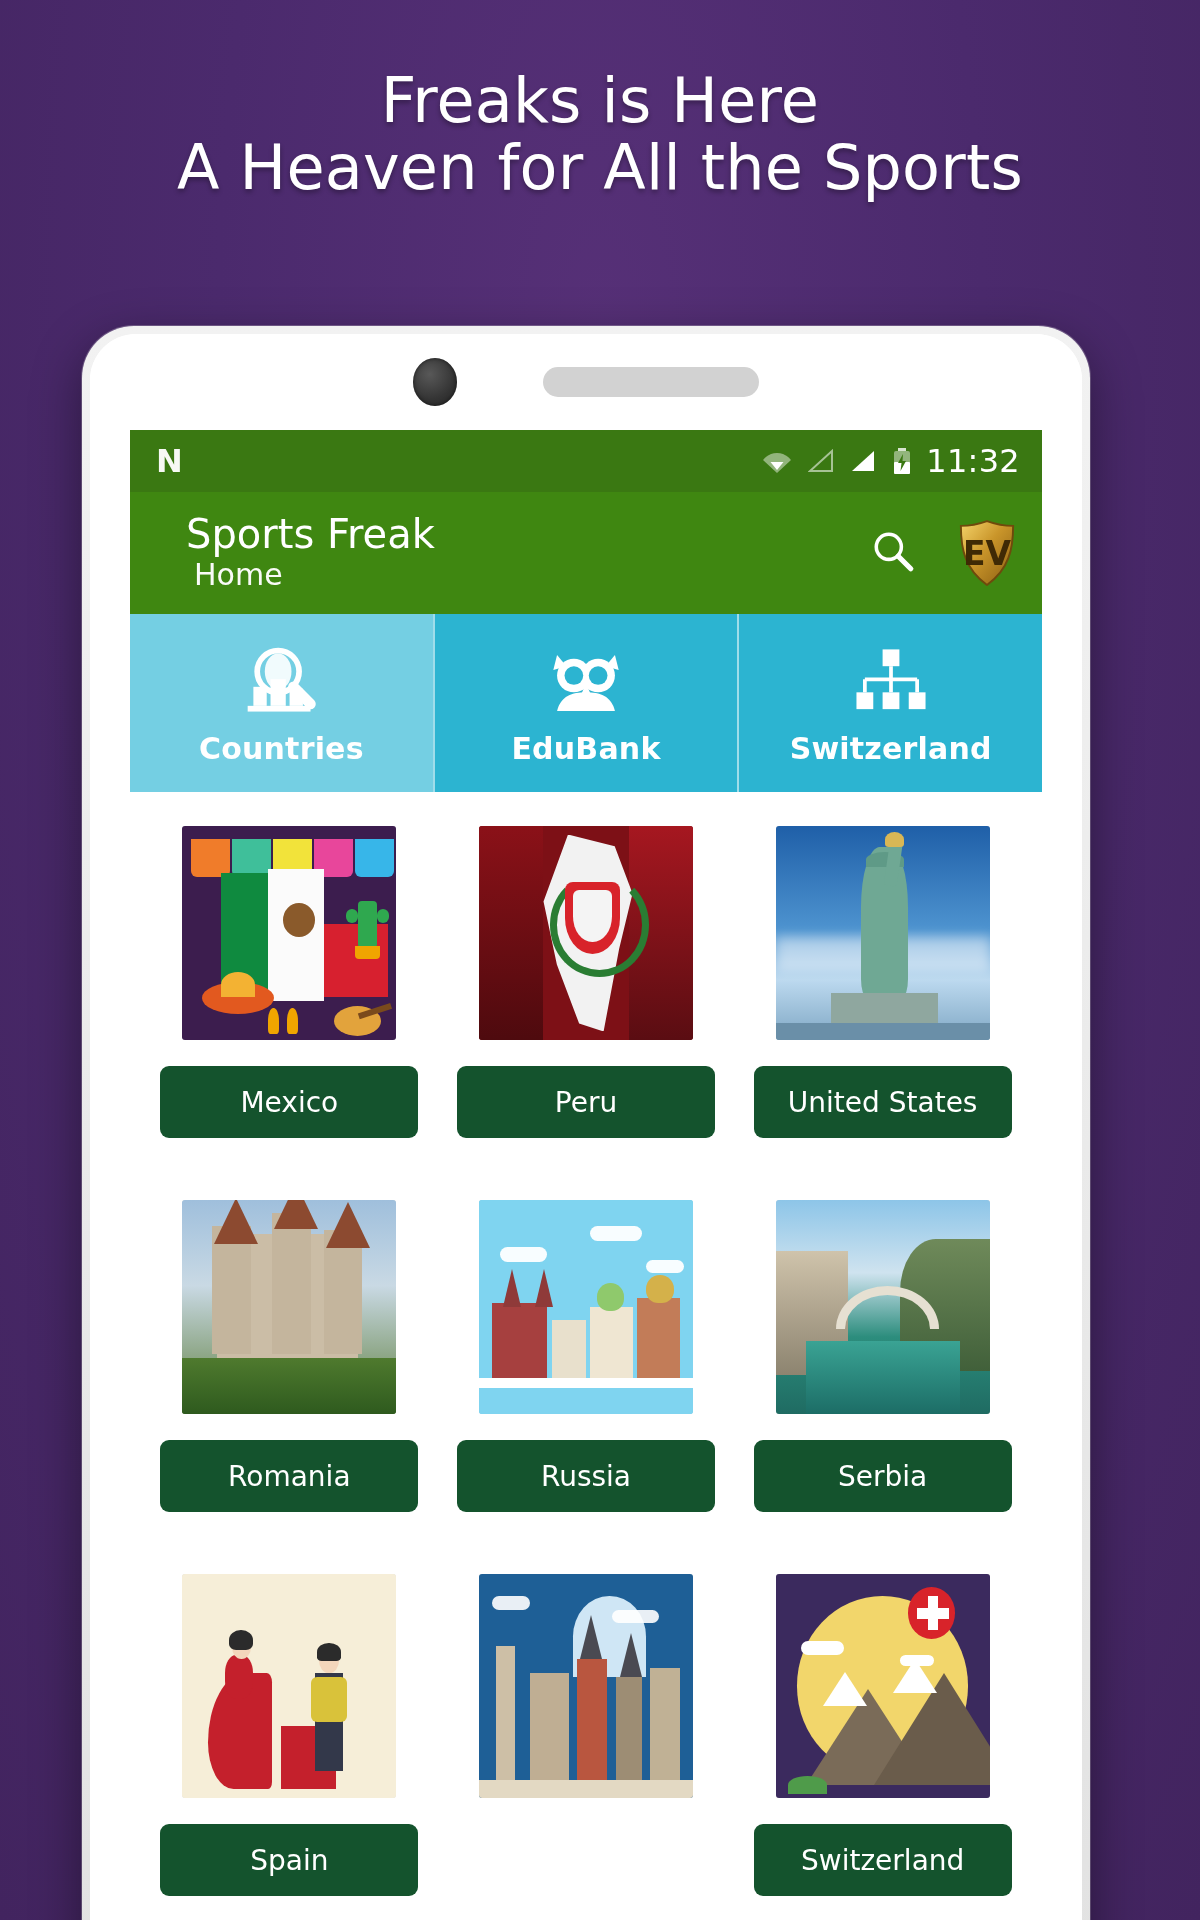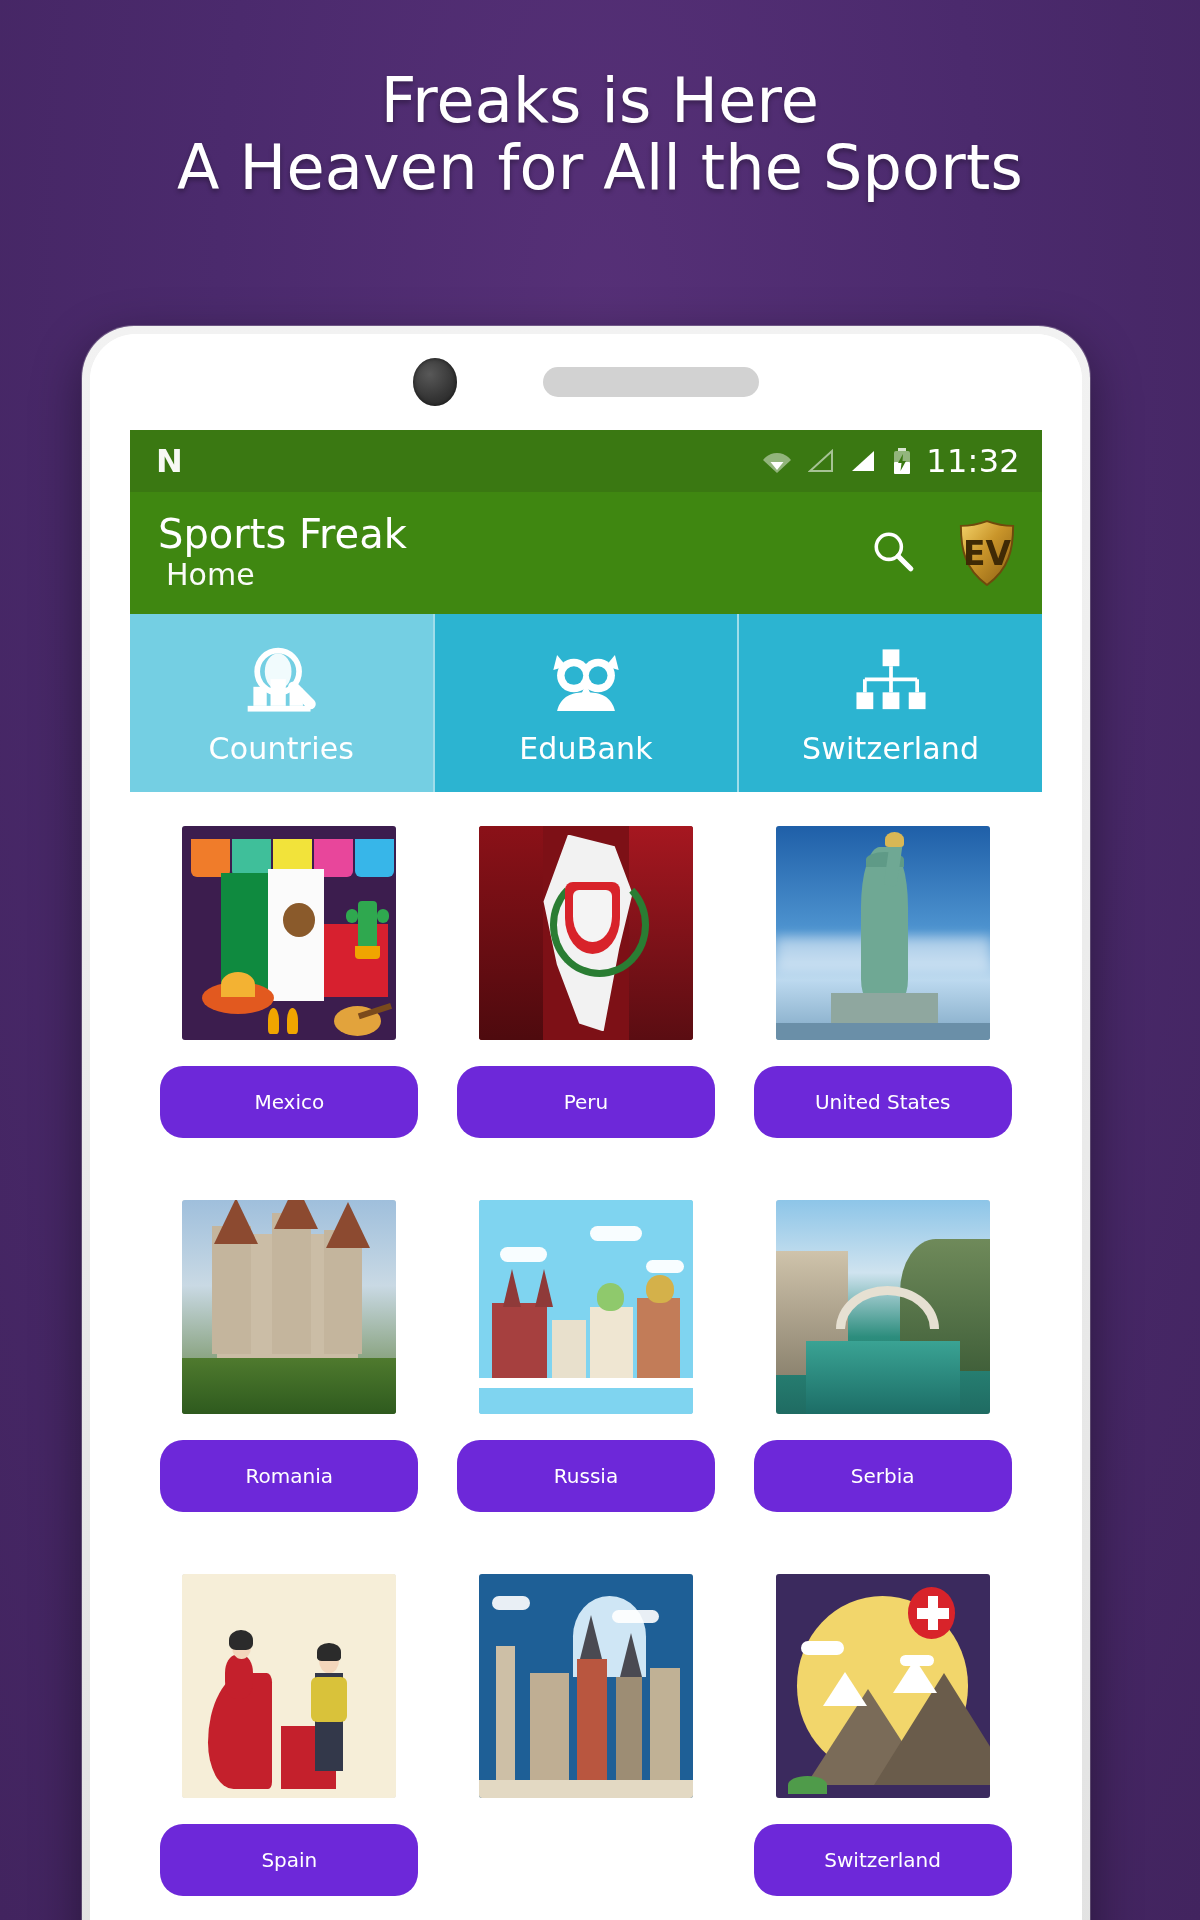--- a/index.html
+++ b/index.html
@@ -81,21 +81,21 @@
   .icon-batt{width:20px;height:28px;position:relative;}
   .sb-time{
     font-size:32px;color:#ffffff;margin-left:14px;letter-spacing:.3px;
     font-family:"DejaVu Sans", sans-serif;
   }
 
   
   .appbar{
     height:122px;background:#3f8711;
     display:flex;align-items:center;
-    padding:0 24px 0 28px;box-sizing:border-box;
+    padding:0 24px 0 56px;box-sizing:border-box;
     position:relative;
   }
   .appbar-titles{display:flex;flex-direction:column;justify-content:center;}
   .app-title{
     color:#ffffff;font-size:40px;line-height:1.05;font-weight:400;
     font-family:"DejaVu Sans", sans-serif;
   }
   .app-sub{
     color:#ffffff;font-size:30px;line-height:1.3;margin-left:8px;opacity:.97;
     font-family:"DejaVu Sans", sans-serif;
@@ -115,40 +115,41 @@
   .tab{
     flex:1;display:flex;flex-direction:column;
     align-items:center;justify-content:center;
     gap:6px;cursor:pointer;position:relative;
   }
   .tab + .tab{border-left:2px solid rgba(255,255,255,.55);}
   .tab-icon{height:84px;display:flex;align-items:center;justify-content:center;}
   .tab-label{
     color:#ffffff;font-size:30px;letter-spacing:.2px;
     font-family:"DejaVu Sans", sans-serif;
+    font-weight:bold;
   }
 
   
   .grid{
     padding:22px 14px 0 14px;
     display:grid;grid-template-columns:repeat(3,1fr);
     column-gap:6px;row-gap:0;
   }
   .cell{display:flex;flex-direction:column;align-items:center;}
   .thumb{
     width:214px;height:214px;margin-top:12px;
     border-radius:3px;overflow:hidden;position:relative;
     background:#ddd;
   }
   .thumb.tall{height:224px;}
   .chip{
     width:258px;height:72px;margin-top:26px;margin-bottom:50px;
-    background:#6d28d9;border-radius:23px;
+    background:#14532d;border-radius:9px;
     display:flex;align-items:center;justify-content:center;
-    color:#ffffff;font-size:20px;cursor:pointer;
+    color:#ffffff;font-size:28px;cursor:pointer;
     font-family:"DejaVu Sans", sans-serif;
   }
 
   
   .art{position:absolute;inset:0;}
 
   
   .mx{background:#3c1d4e;}
   .mx .stripe-g{position:absolute;left:18%;top:22%;width:22%;height:56%;background:#0f8a3f;}
   .mx .stripe-w{position:absolute;left:40%;top:20%;width:26%;height:62%;background:#fbfbfb;}

